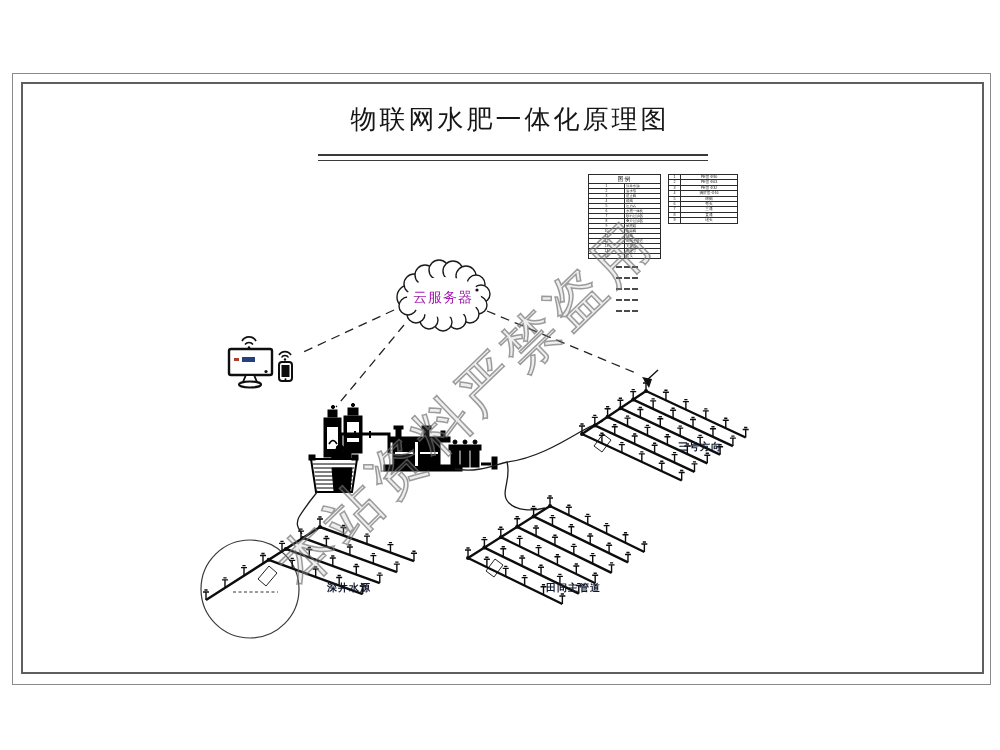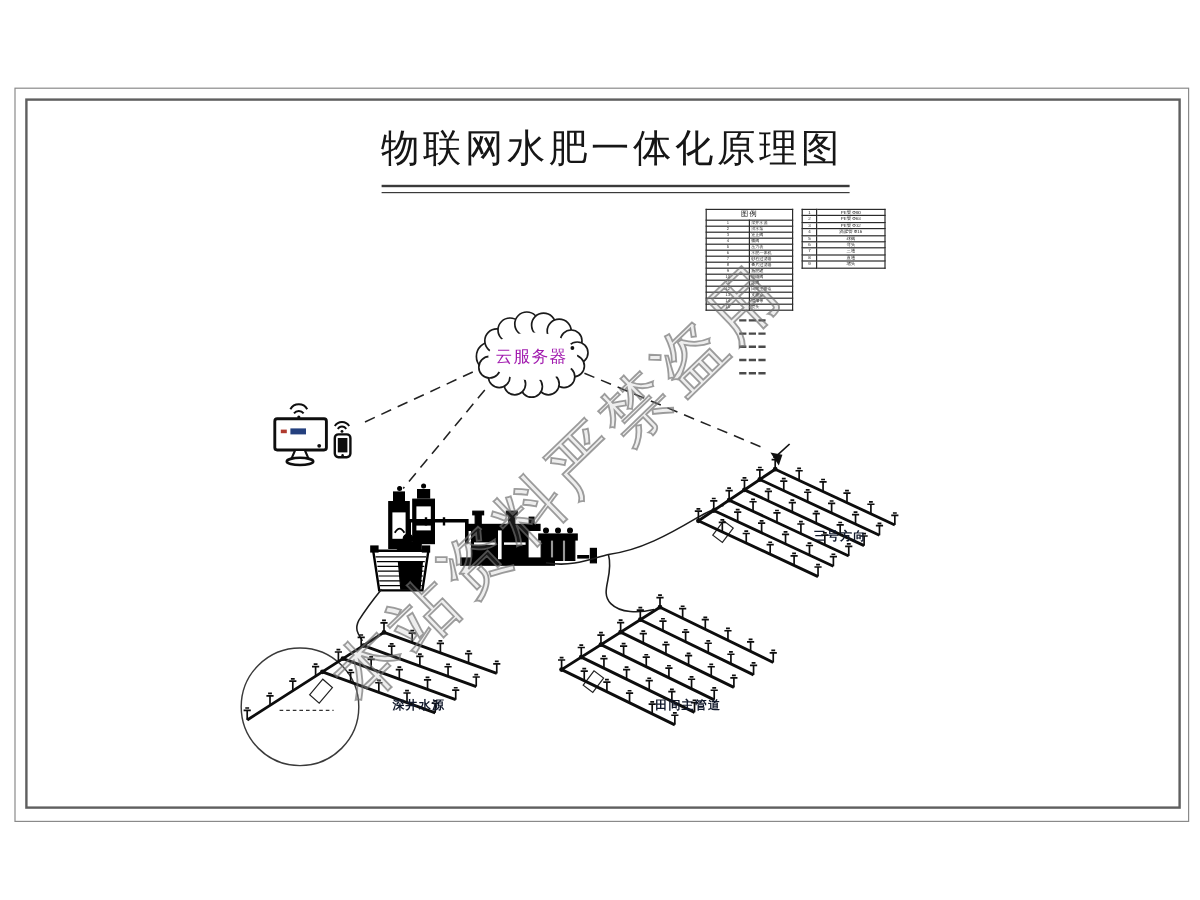--- a/index.html
+++ b/index.html
@@ -4,21 +4,21 @@
 <style>
   html,body{margin:0;padding:0;background:#fff;}
   body{width:1000px;height:750px;position:relative;overflow:hidden;
        font-family:"Liberation Sans",sans-serif;color:#111;}
   .abs{position:absolute;}
   
   .frame-outer{left:12px;top:73px;width:977px;height:610px;border:1px solid #8a8a8a;}
   .frame-inner{left:21px;top:82px;width:959px;height:588px;border:2px solid #5f5f5f;}
   
   .title{left:260px;top:102px;width:500px;text-align:center;
-         font-family:"Liberation Serif",serif;font-size:32px;letter-spacing:3px;
+         font-family:"Liberation Serif",serif;font-size:26px;letter-spacing:3px;
          color:#161616;white-space:nowrap;z-index:3;}
   .title-underline{left:318px;top:154px;width:390px;height:4px;
          border-top:2px solid #3a3a3a;border-bottom:1px solid #3a3a3a;z-index:3;}
   
   table.legend{position:absolute;border-collapse:collapse;background:#fff;z-index:2;
                table-layout:fixed;}
   table.legend td{border:0.5px solid #2b2b2b;font-size:3.4px;line-height:4px;
                height:3.8px;padding:0 1px;white-space:nowrap;overflow:hidden;color:#222;}
   #legend-left{left:588px;top:174px;width:73px;}
   #legend-left td.num{width:10px;text-align:center;}

